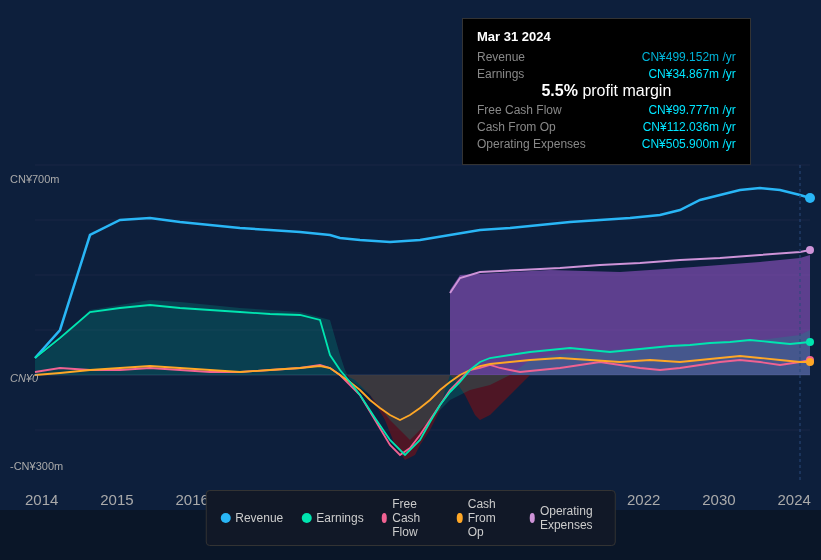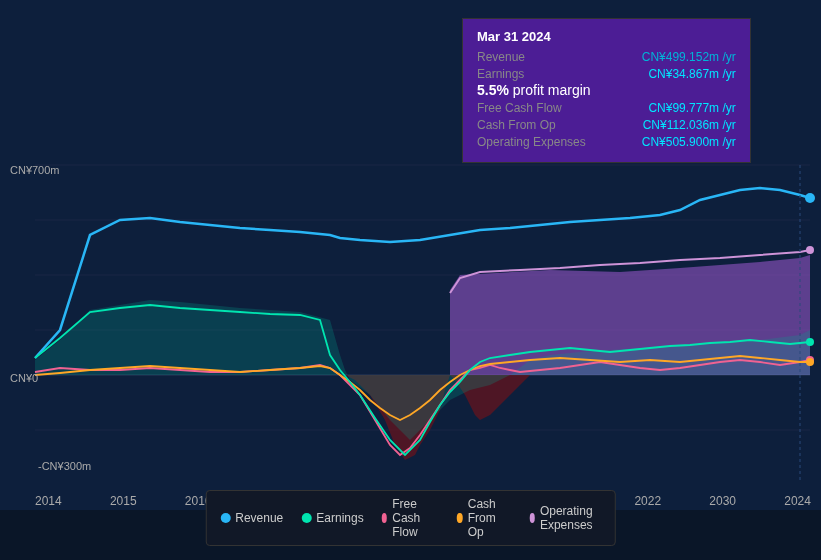--- a/index.html
+++ b/index.html
@@ -14,21 +14,21 @@
     }
     #chart-container {
       width: 821px;
       height: 560px;
       position: relative;
     }
     #tooltip-box {
       position: absolute;
       top: 18px;
       left: 462px;
-      background: #4c1d95;
+      background: #000000;
       border: 1px solid #333;
       padding: 10px 14px;
       z-index: 10;
       min-width: 220px;
     }
     .tooltip-date {
       color: #fff;
       font-size: 13px;
       font-weight: bold;
       margin-bottom: 6px;
@@ -46,55 +46,55 @@
     .tooltip-value {
       color: #00e5ff;
       white-space: nowrap;
       margin-left: 40px;
     }
     .tooltip-value.earnings {
       color: #00e5ff;
     }
     .tooltip-sub {
       color: #fff;
-      font-size: 14px;
-      text-align: left;
+      font-size: 16px;
+      text-align: center;
       margin-top: -2px;
       margin-bottom: 3px;
     }
     .tooltip-sub span {
       color: #fff;
       font-weight: bold;
     }
     .y-label {
       position: absolute;
       font-size: 11px;
       color: #aaa;
     }
     .y-label-top {
-      top: 164px;
+      top: 173px;
       left: 10px;
     }
     .y-label-zero {
       top: 372px;
       left: 10px;
+      font-style: italic;
     }
     .y-label-neg {
       top: 460px;
       left: 10px;
-      margin-left: 28px;
     }
     .x-labels {
       position: absolute;
       bottom: 52px;
-      left: 35px;
+      left: 25px;
       right: 10px;
       display: flex;
       justify-content: space-between;
-      font-size: 12px;
+      font-size: 15px;
       color: #aaa;
     }
     .legend {
       position: absolute;
       bottom: 14px;
       left: 50%;
       transform: translateX(-50%);
       display: flex;
       gap: 18px;
       background: #111827;

